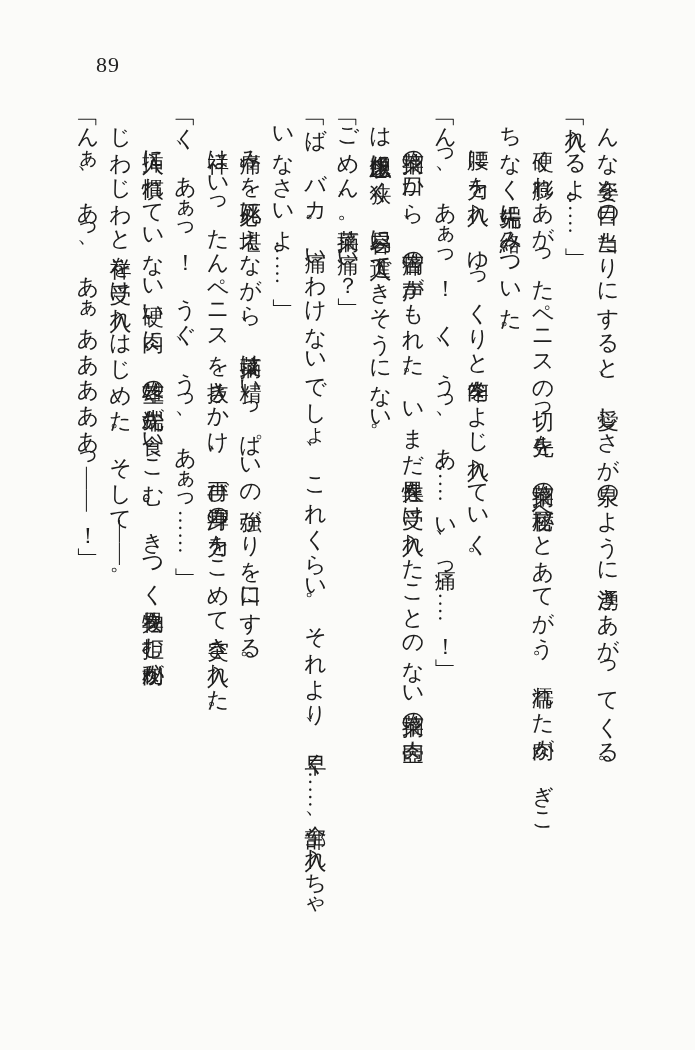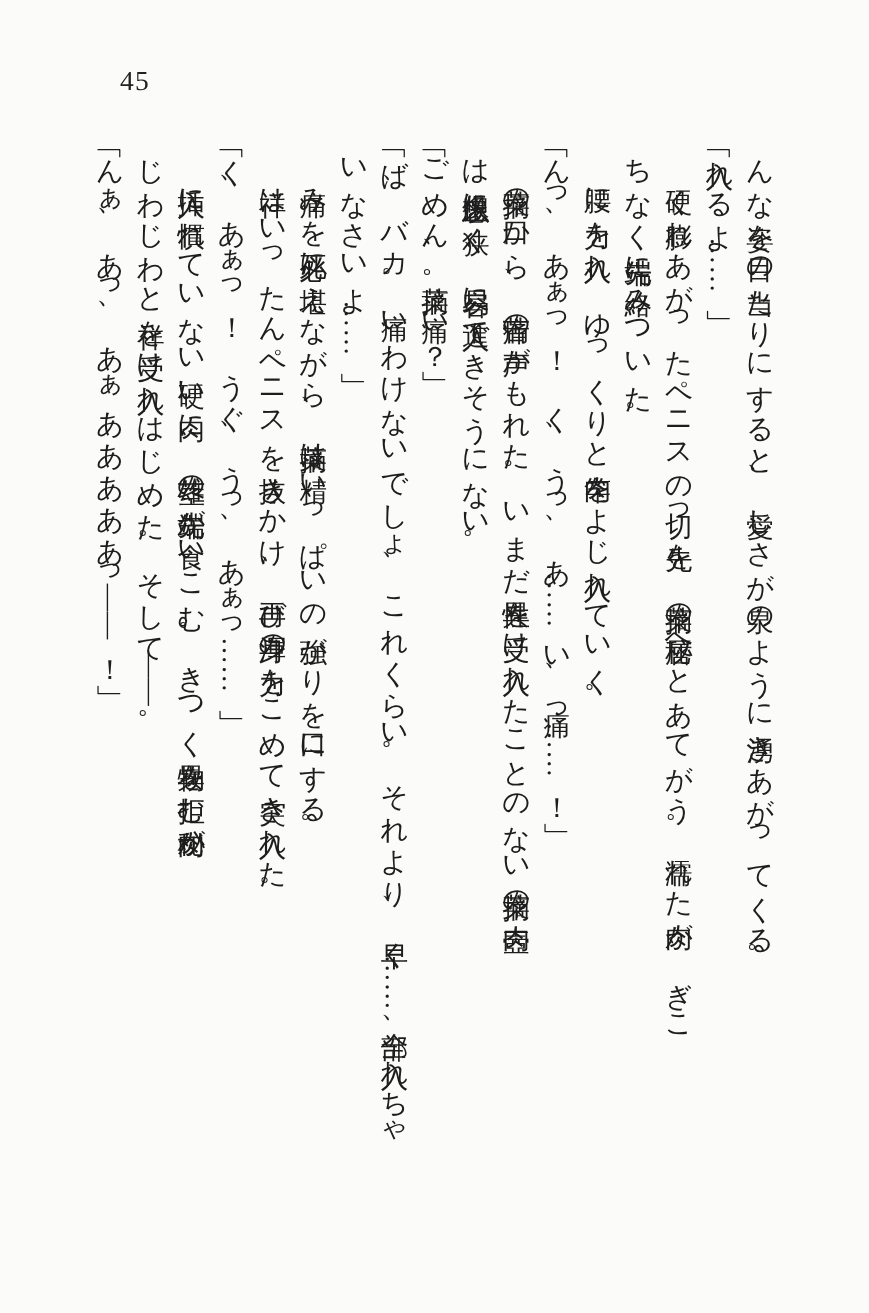--- a/index.html
+++ b/index.html
@@ -37,21 +37,21 @@
     word-break: normal;
   }
   .text-line {
     margin: 0;
     padding: 0;
   }
 </style>
 </head>
 <body>
 
-<div class="page-number">45</div>
+<div class="page-number">89</div>
 
 <div class="text-block">
   <p class="text-line">んな姿を目の当たりにすると、愛しさが泉のように湧きあがってくる。</p>
   <p class="text-line">「入れるよ……」</p>
   <p class="text-line">　硬く膨れあがったペニスの切っ先を、菜摘の秘唇へとあてがう。濡れた肉が、ぎこ</p>
   <p class="text-line">ちなく先端に絡みついた。</p>
   <p class="text-line">　腰に力を入れ、ゆっくりと肉竿をよじ入れていく。</p>
   <p class="text-line">「んっ、あぁっ！　く、うっ、あ……い、痛っ……！」</p>
   <p class="text-line">　菜摘の口から、苦痛の声がもれた。いまだ異性を受け入れたことのない菜摘の肉壺</p>
   <p class="text-line">は想像以上に狭く、容易に進入できそうにない。</p>

